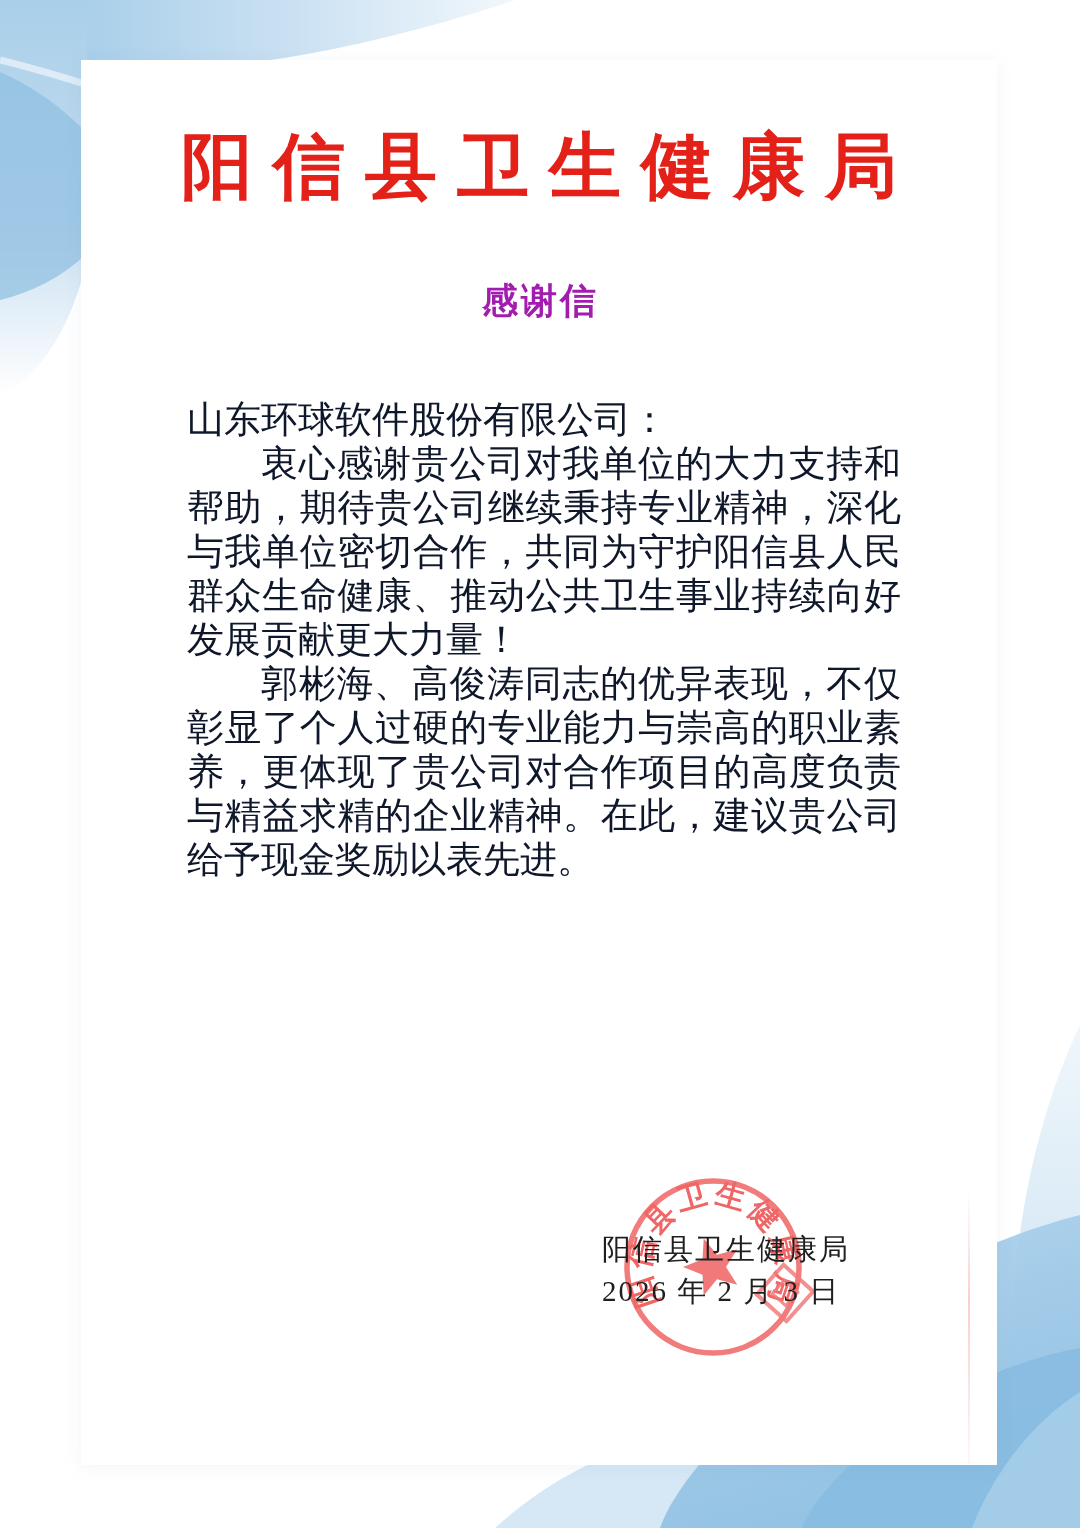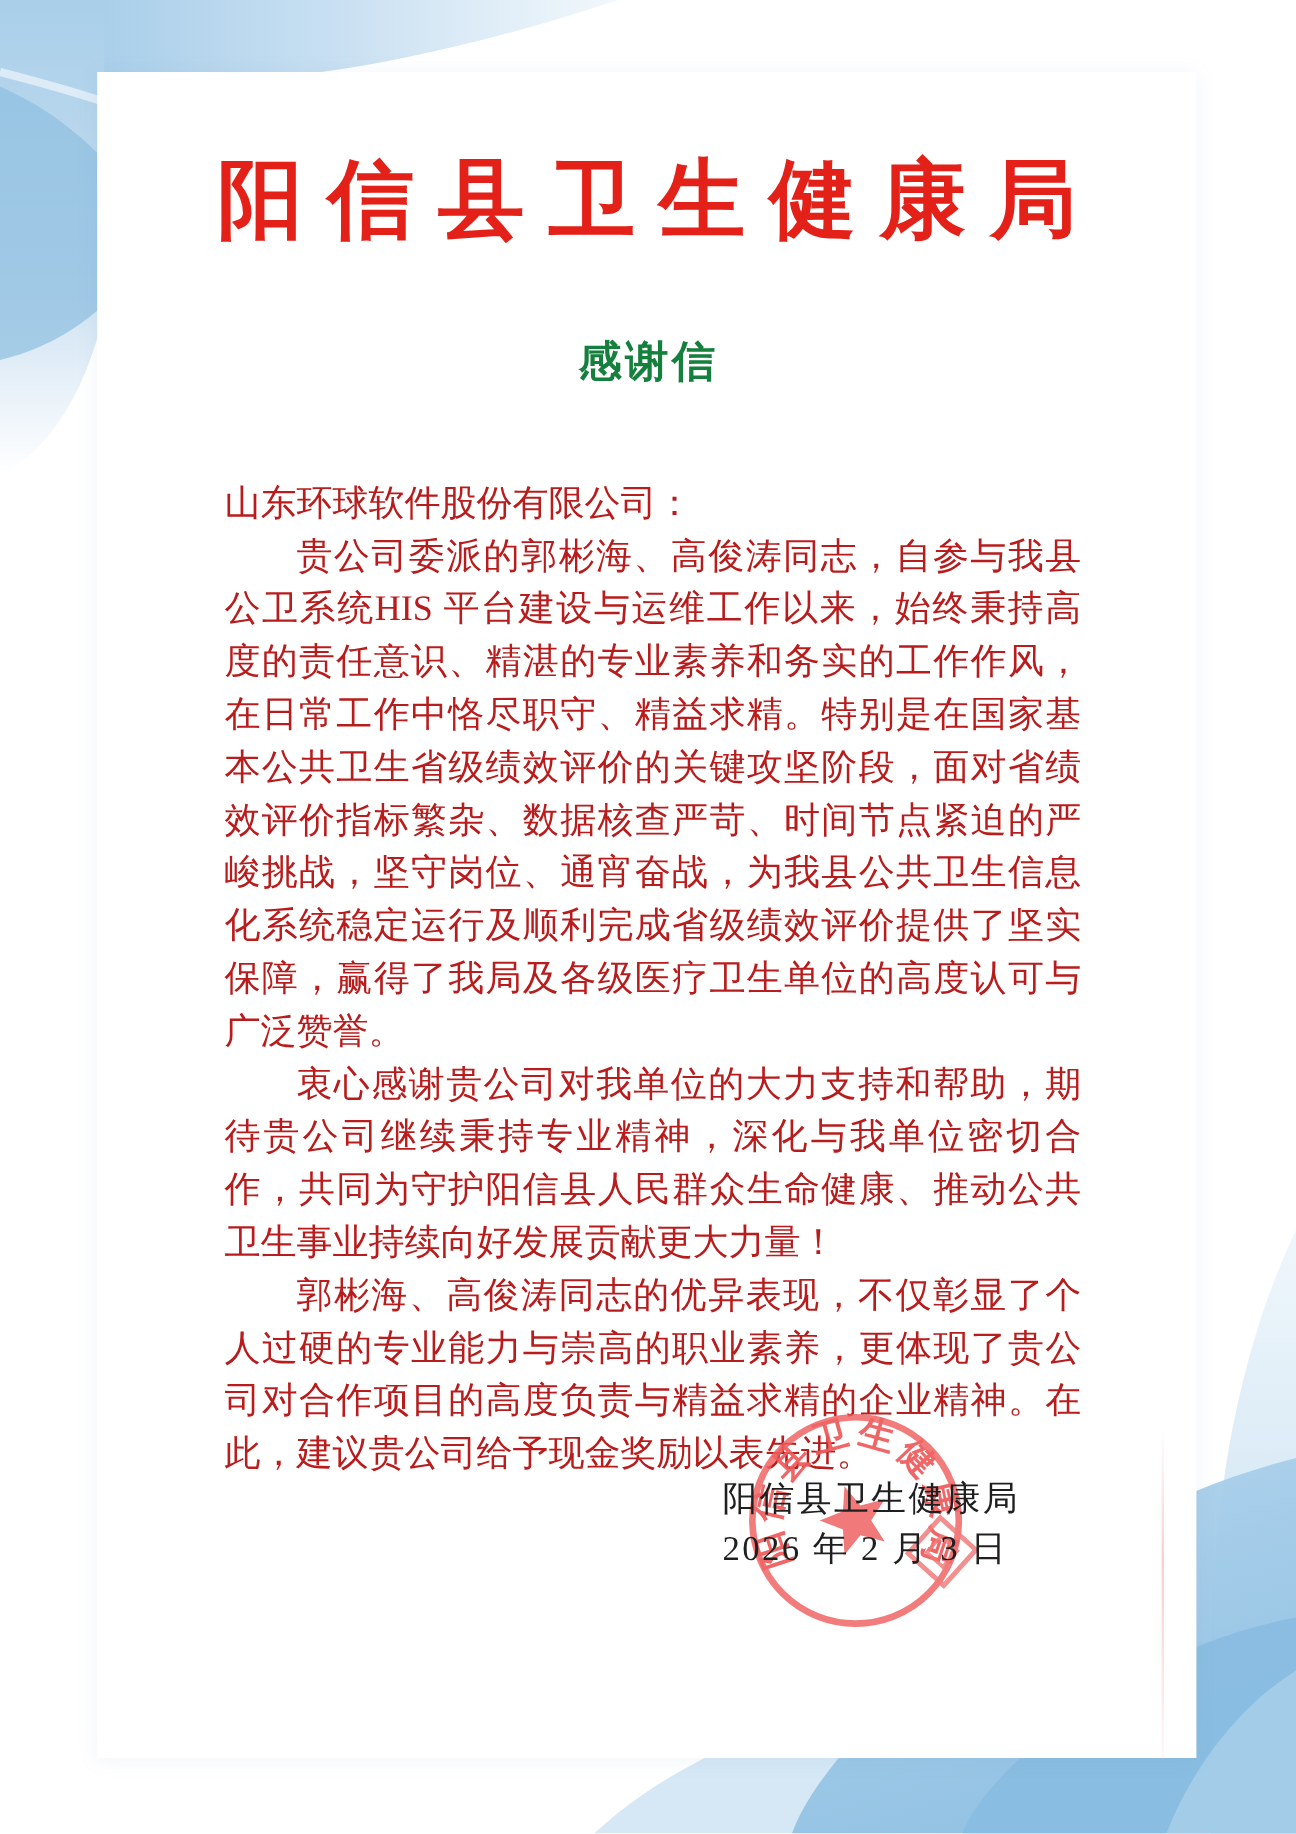--- a/index.html
+++ b/index.html
@@ -25,26 +25,26 @@
     font-weight:bold;font-size:72px;line-height:1.15;
     color:#e32119;
     letter-spacing:20px;text-indent:20px;
     white-space:nowrap;
   }
   .subject{
     position:absolute;top:220px;left:0;width:100%;
     text-align:center;
     font-family:"Liberation Serif","DejaVu Serif",serif;
     font-weight:bold;font-size:36px;line-height:1.2;
-    color:#15803d;letter-spacing:3px;text-indent:3px;
+    color:#a21caf;letter-spacing:3px;text-indent:3px;
   }
   .body{
     position:absolute;left:106px;top:338px;width:714px;
     font-family:"Liberation Serif","DejaVu Serif",serif;
-    font-size:30px;line-height:44px;color:#b91c1c;
+    font-size:37px;line-height:44px;color:#0f172a;
     text-align:justify;
   }
   .body p{margin:0;}
   .para{text-indent:2em;}
 
   .signature{
     position:absolute;left:521px;top:1168px;
     font-family:"Liberation Serif","DejaVu Serif",serif;
     font-size:29px;line-height:42px;color:#1f1f1f;
     z-index:3;white-space:nowrap;
@@ -109,21 +109,20 @@
   </svg>
 
   <div class="page">
 
     <div class="letterhead">阳信县卫生健康局</div>
 
     <div class="subject">感谢信</div>
 
     <div class="body">
       <p class="salutation">山东环球软件股份有限公司：</p>
-      <p class="para">贵公司委派的郭彬海、高俊涛同志，自参与我县公卫系统HIS 平台建设与运维工作以来，始终秉持高度的责任意识、精湛的专业素养和务实的工作作风，在日常工作中恪尽职守、精益求精。特别是在国家基本公共卫生省级绩效评价的关键攻坚阶段，面对省绩效评价指标繁杂、数据核查严苛、时间节点紧迫的严峻挑战，坚守岗位、通宵奋战，为我县公共卫生信息化系统稳定运行及顺利完成省级绩效评价提供了坚实保障，赢得了我局及各级医疗卫生单位的高度认可与广泛赞誉。</p>
       <p class="para">衷心感谢贵公司对我单位的大力支持和帮助，期待贵公司继续秉持专业精神，深化与我单位密切合作，共同为守护阳信县人民群众生命健康、推动公共卫生事业持续向好发展贡献更大力量！</p>
       <p class="para">郭彬海、高俊涛同志的优异表现，不仅彰显了个人过硬的专业能力与崇高的职业素养，更体现了贵公司对合作项目的高度负责与精益求精的企业精神。在此，建议贵公司给予现金奖励以表先进。</p>
     </div>
 
     <svg class="stamp" viewBox="0 0 220 200" xmlns="http://www.w3.org/2000/svg">
       <circle cx="100" cy="100" r="86" fill="none" stroke="#f05f5f" stroke-width="5.5" opacity="0.9"></circle>
       <polygon transform="translate(100,100) rotate(-18)" fill="#ee5a5a" opacity="0.88" points="0,-30 7.64,-10.52 28.53,-9.27 12.36,4.02 17.63,24.27 0,13 -17.63,24.27 -12.36,4.02 -28.53,-9.27 -7.64,-10.52"></polygon>
       <path id="stamp-arc" d="M48.4,136.1 A63,63 0 1 1 151.6,136.1" fill="none"></path>
       <text>
         <textPath href="#stamp-arc" startOffset="50%" text-anchor="middle">阳信县卫生健康局</textPath>

